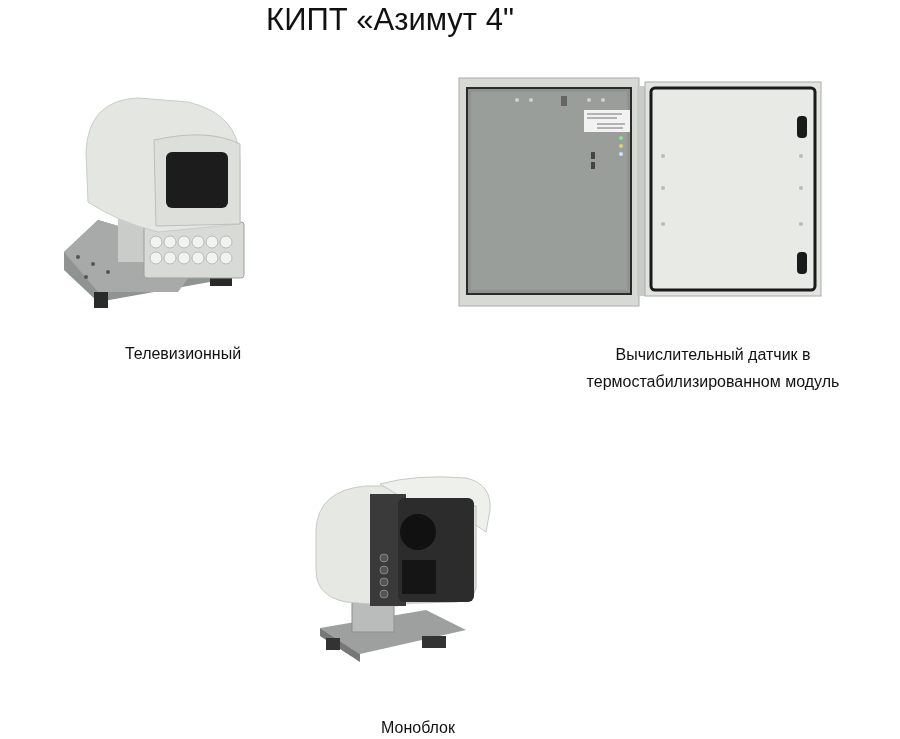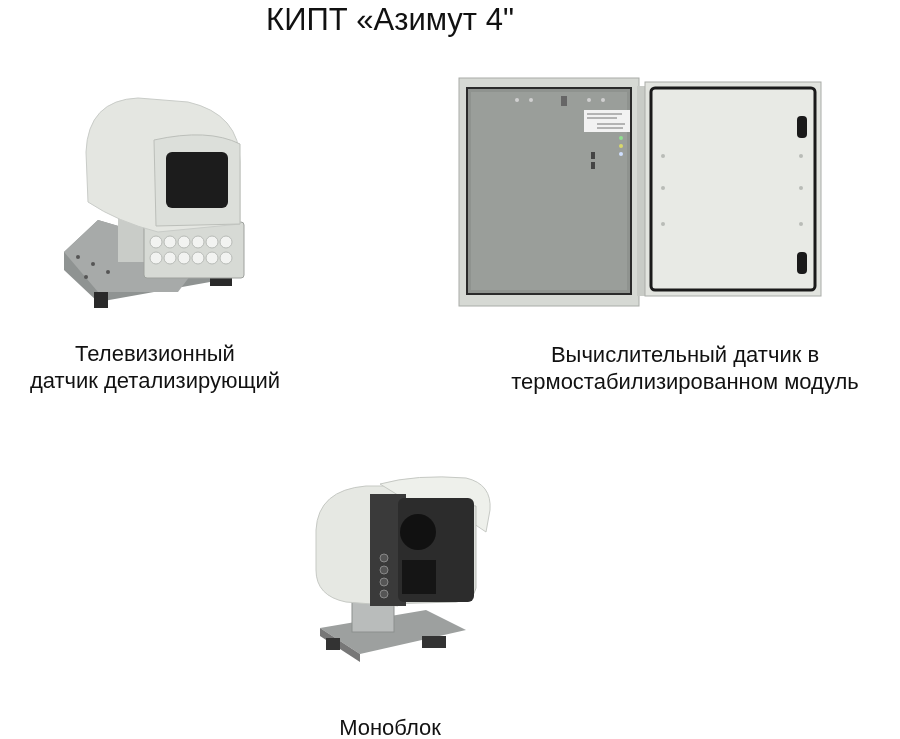--- a/index.html
+++ b/index.html
@@ -1,20 +1,20 @@
 <!DOCTYPE html>
 <html><head>
 <meta charset="utf-8">
 <style>
   html, body { margin:0; padding:0; background:#ffffff; }
   body { width:900px; height:739px; position:relative; overflow:hidden;
          font-family:"Liberation Sans", sans-serif; color:#111; }
   .title { position:absolute; left:0; width:780px; top:0; text-align:center;
            font-size:31px; line-height:40px; color:#111; }
-  .caption { position:absolute; text-align:center; font-size:22px; line-height:27px; color:#111; }
+  .caption { position:absolute; text-align:center; font-size:16px; line-height:27px; color:#111;padding-left:28px; }
   .cap-tv { left:0; width:310px; top:340px; }
   .cap-cab { left:470px; width:430px; top:341px; }
   .cap-mono { left:300px; width:180px; top:714px; }
   .fig { position:absolute; }
   svg { display:block; }
 </style>
 </head>
 <body>
 
 <div class="title">КИПТ «Азимут 4"</div>
@@ -122,21 +122,20 @@
         <circle cx="78" cy="88" r="4"></circle>
         <circle cx="78" cy="100" r="4"></circle>
         <circle cx="78" cy="112" r="4"></circle>
         <circle cx="78" cy="124" r="4"></circle>
       </g>
   </svg>
 </div>
 
 <div class="caption cap-tv">
   <div>Телевизионный</div>
-  <div>датчик детализирующий</div>
 </div>
 
 <div class="caption cap-cab">
   <div>Вычислительный датчик в</div>
   <div>термостабилизированном модуль</div>
 </div>
 
 <div class="caption cap-mono">
   <div>Моноблок</div>
 </div>

